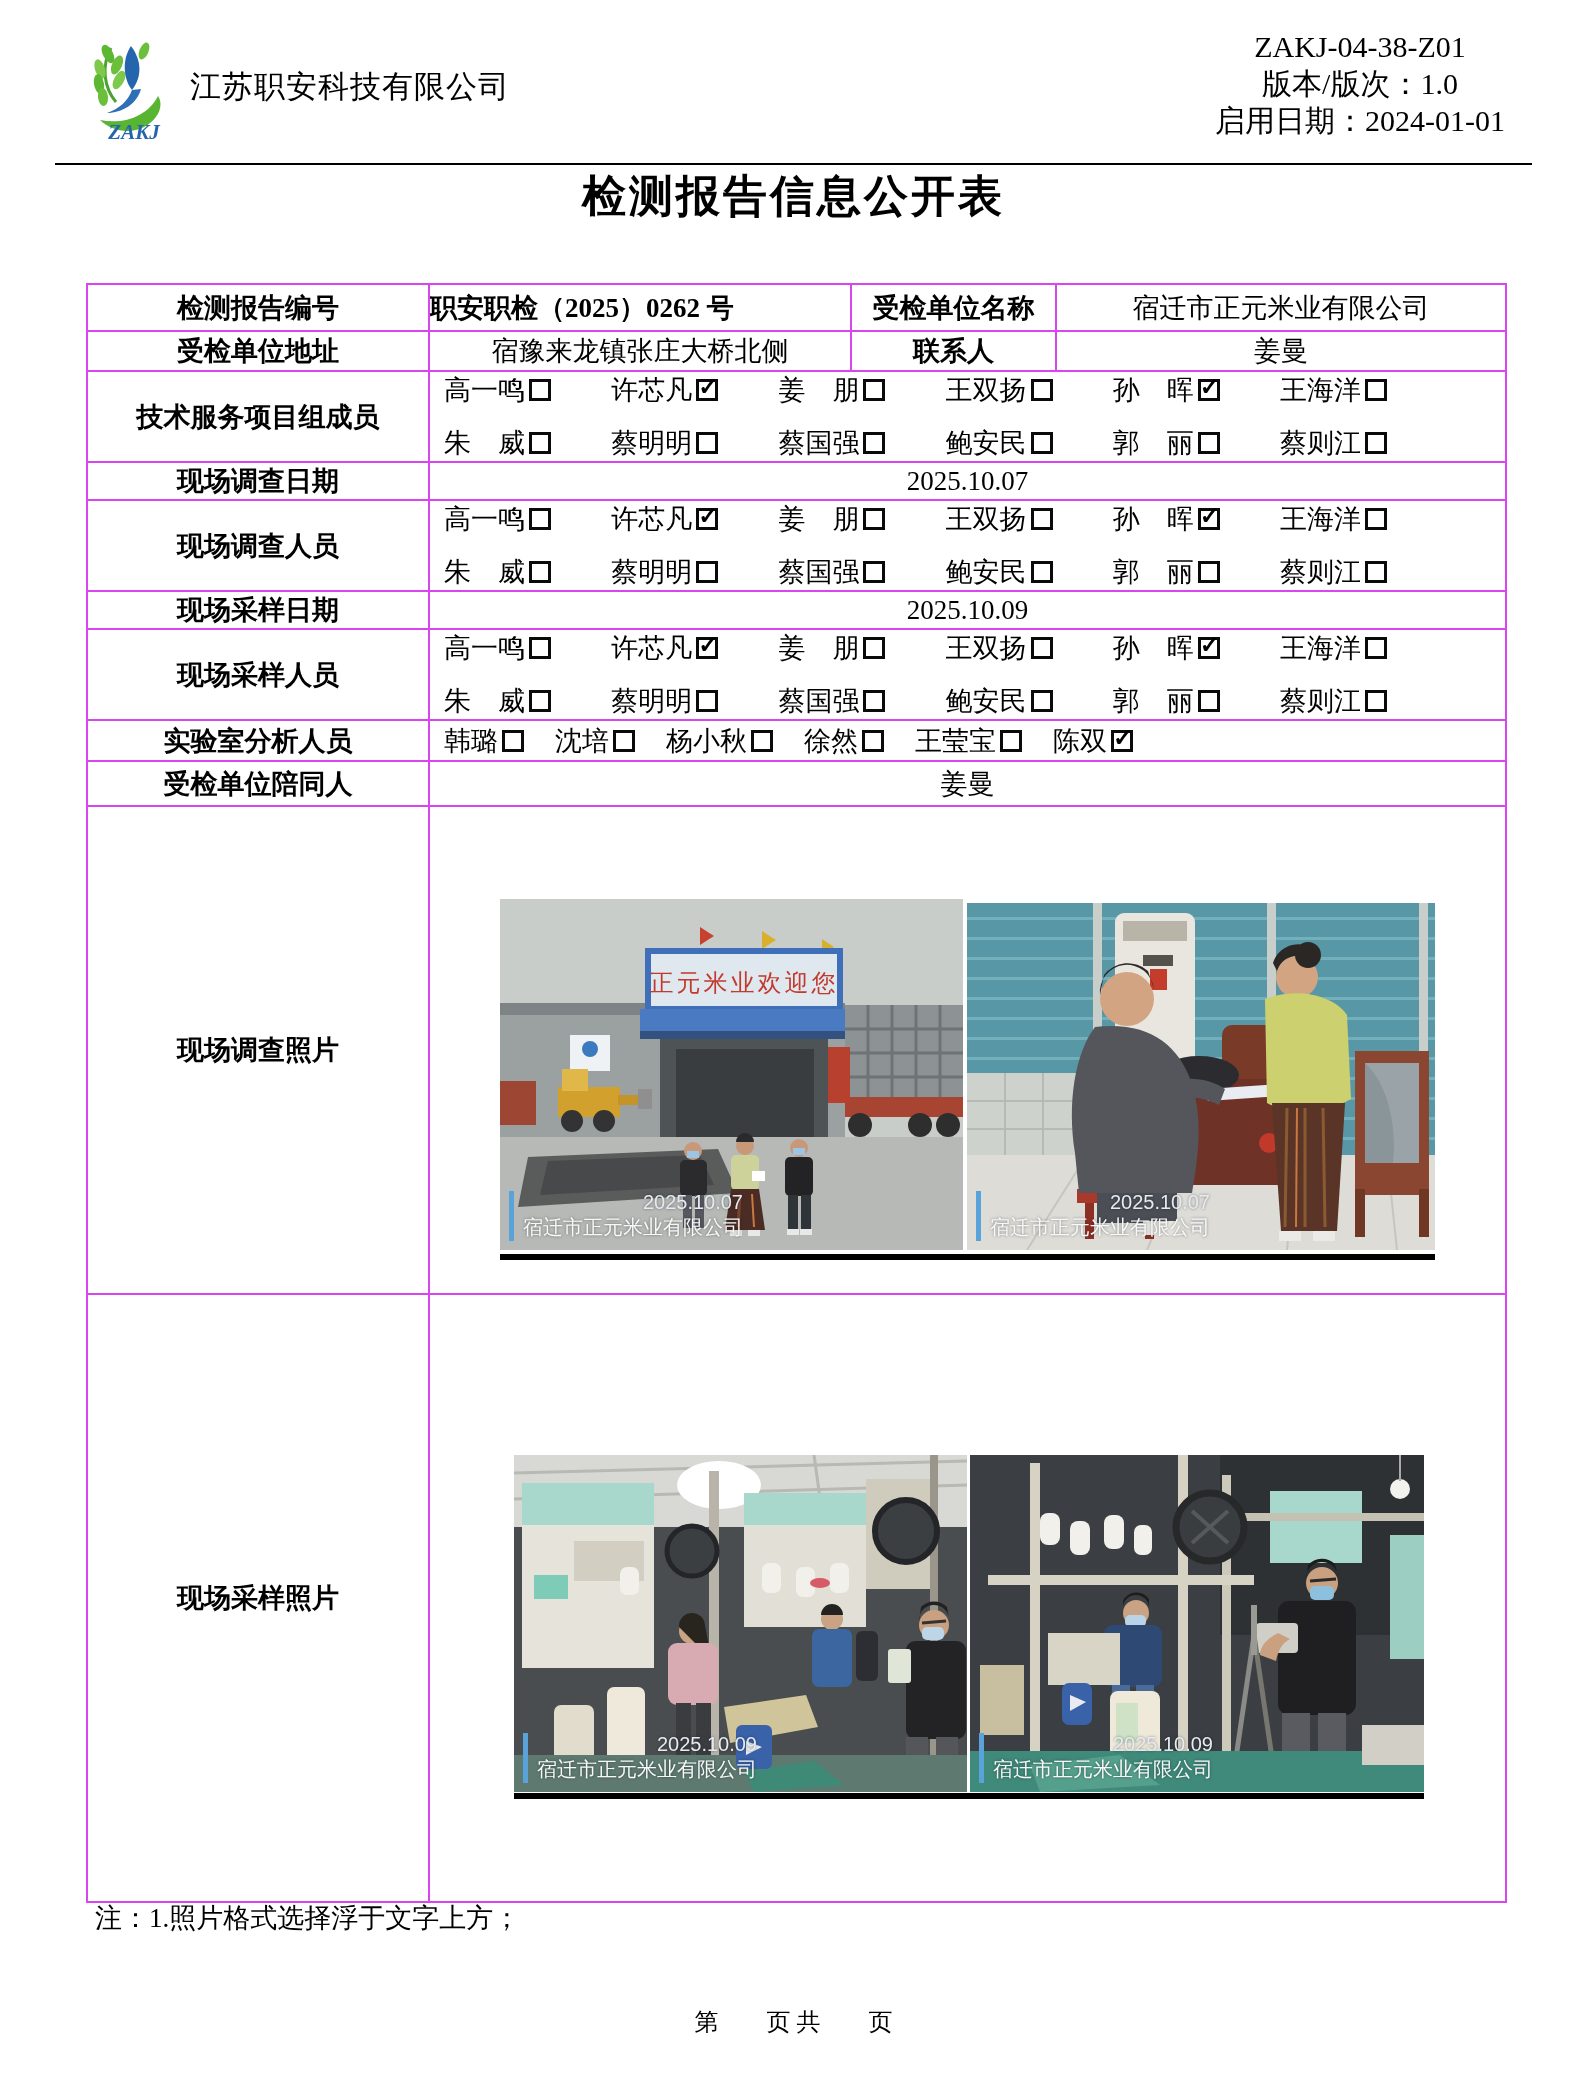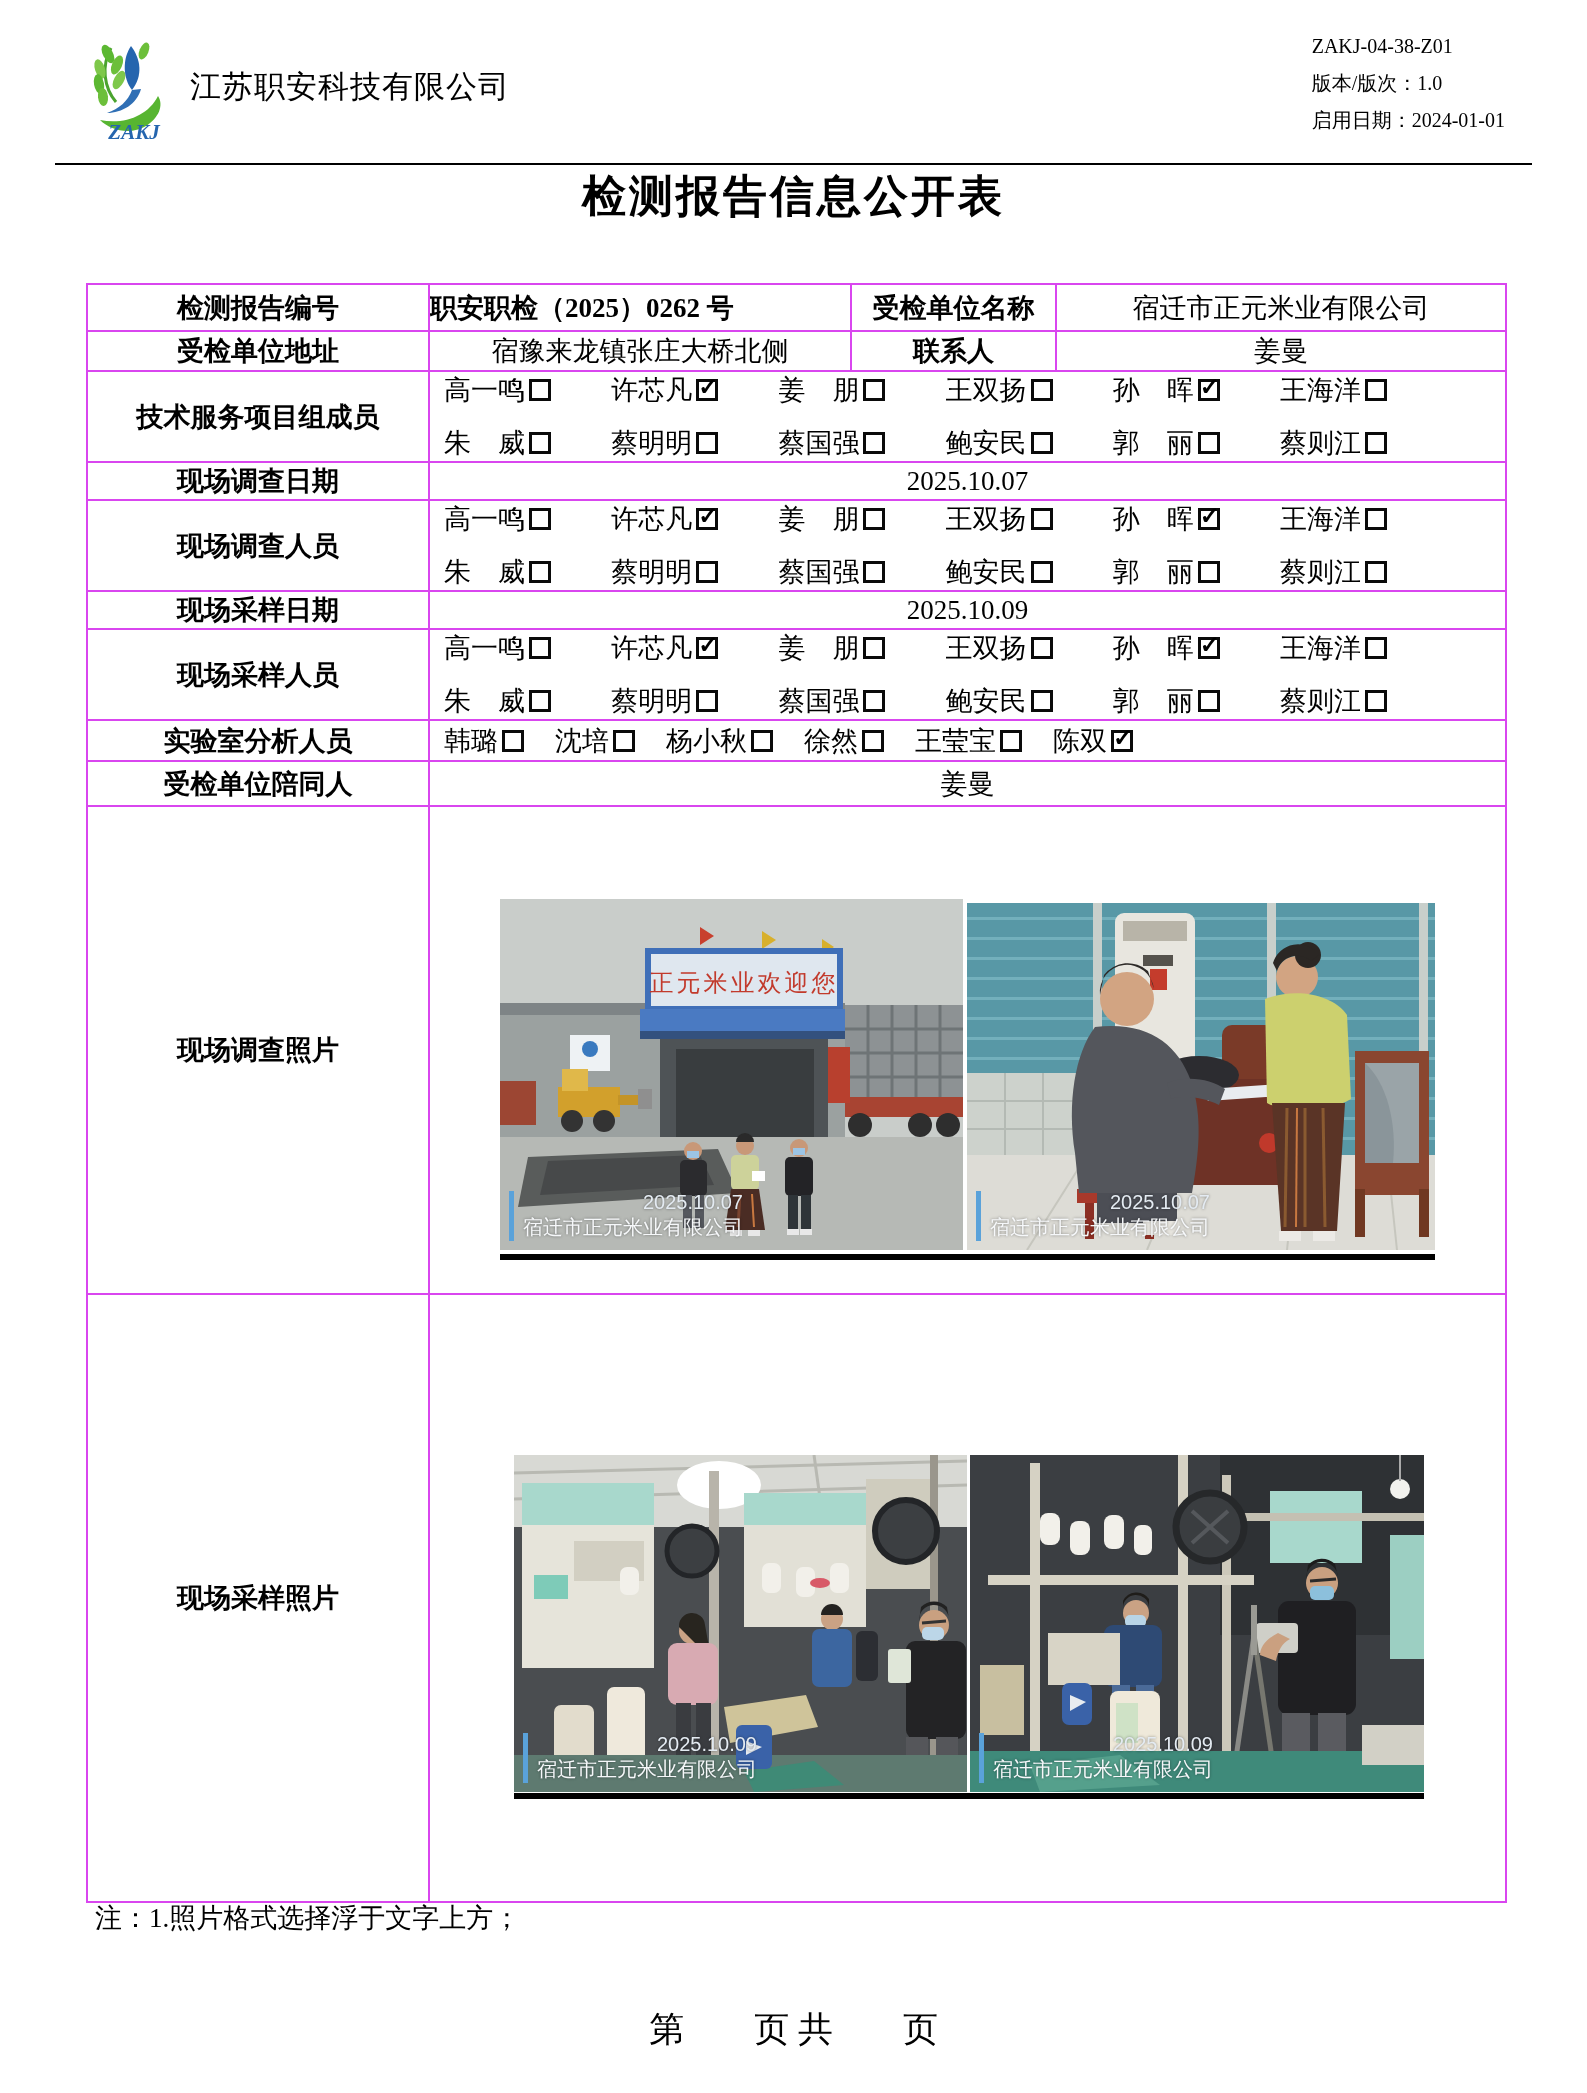--- a/index.html
+++ b/index.html
@@ -4,21 +4,21 @@
 <style>
   html,body{margin:0;padding:0;background:#888;}
   .page{
     position:relative; width:1587px; height:2093px; background:#ffffff;
     font-family:"Liberation Serif","DejaVu Serif",serif; color:#000;
     margin:0 auto; overflow:hidden;
   }
   
   .logo{position:absolute; left:86px; top:38px; width:96px; height:104px;}
   .company-name{position:absolute; left:190px; top:66px; font-size:31px; letter-spacing:1px; white-space:nowrap;}
-  .hdr-right{position:absolute; right:82px; top:28px; text-align:left; font-size:20px; line-height:37px; white-space:nowrap;}
+  .hdr-right{position:absolute; right:82px; top:28px; text-align:center; font-size:30px; line-height:37px; white-space:nowrap;}
   .hrule{position:absolute; left:55px; top:163px; width:1477px; height:2px; background:#000;}
   .doc-title{position:absolute; left:0; top:167px; width:100%; text-align:center;
     font-size:44px; font-weight:bold; letter-spacing:3px; margin:0;}
   
   table.main{position:absolute; left:86px; top:283px; width:1419px; border-collapse:collapse; table-layout:fixed;}
   table.main td{border:2px solid #d946ef; font-size:27px; padding:0; vertical-align:middle; overflow:hidden;}
   td.lbl{font-weight:bold; text-align:center;}
   td.val-l{padding-left:13px;}
   td.c{text-align:center;}
   .names-wrap{display:flex; flex-direction:column; justify-content:center; gap:17px; height:100%;}
@@ -31,21 +31,21 @@
   .photo{position:absolute; overflow:hidden; background:#9aa;}
   .photo svg{display:block;}
   .stamp{position:absolute; left:9px; bottom:9px; display:flex; align-items:stretch;}
   .stamp-bar{width:5px; background:#5aa2da; margin-right:9px;}
   .stamp-text{display:flex; flex-direction:column; justify-content:flex-end;}
   .stamp-date{font-size:20px; color:#e4ebf2; font-family:"Liberation Sans","DejaVu Sans",sans-serif; text-shadow:0 0 3px rgba(0,0,0,.45);}
   .stamp-co{font-size:20px; color:#f6f8fa; font-family:"Liberation Sans","DejaVu Sans",sans-serif; text-shadow:0 0 3px rgba(0,0,0,.45);}
   .under-line{position:absolute; background:#000; height:6px;}
   
   .note{position:absolute; left:95px; top:1900px; font-size:27px;}
-  .page-footer{position:absolute; left:0; top:2006px; width:100%; text-align:center; font-size:35px;}
+  .page-footer{position:absolute; left:0; top:2006px; width:100%; text-align:center; font-size:24px;}
 </style>
 </head>
 <body>
 
 <div class="page">
 
   <svg class="logo" viewBox="0 0 96 104">
     <path d="M30 64 C18 50 15 28 25 10" stroke="#4aa32e" stroke-width="3" fill="none"></path>
     <ellipse cx="22" cy="16" rx="5" ry="10" fill="#5cb832" transform="rotate(-28 22 16)"></ellipse>
     <ellipse cx="14" cy="31" rx="5" ry="10" fill="#7ec84a" transform="rotate(-18 14 31)"></ellipse>

